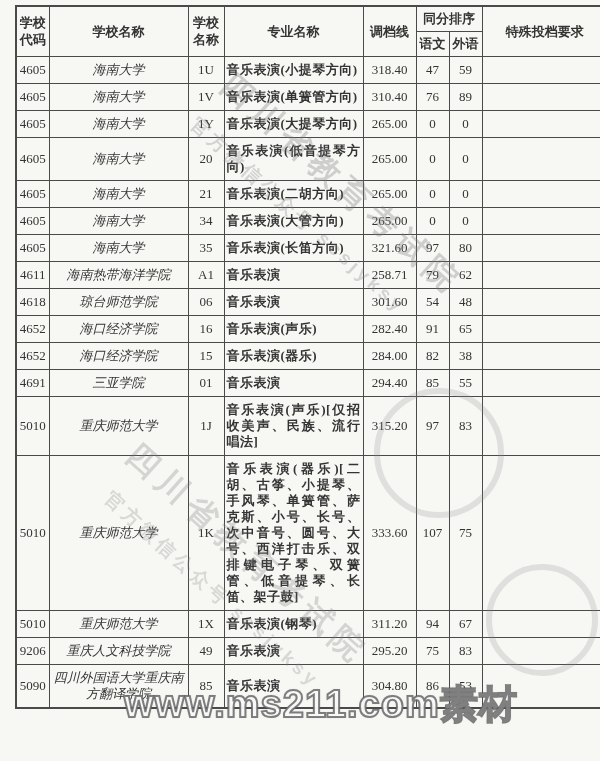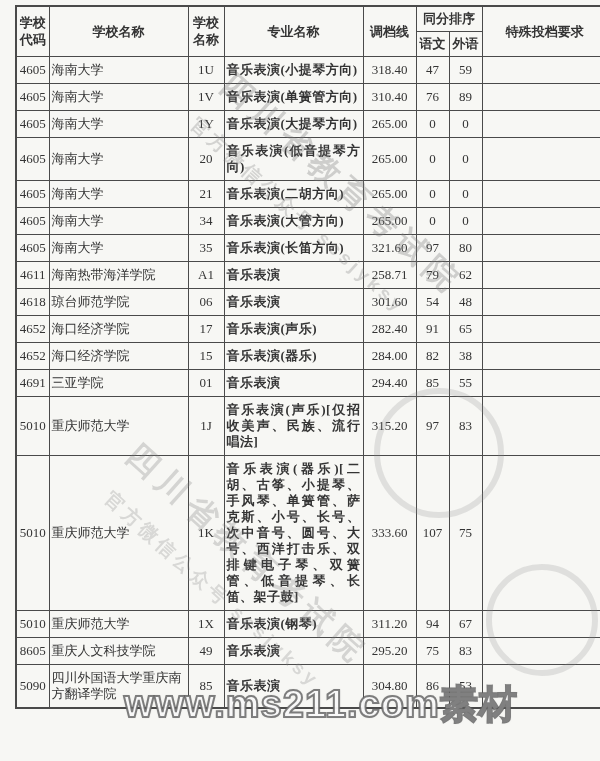--- a/index.html
+++ b/index.html
@@ -37,21 +37,21 @@
   table.adm td {
     font-size:13px;
     color:#343434;
     line-height:16px;
     padding:5px 2px;
     height:16px;
     vertical-align:middle;
     word-break:break-all;
   }
   td.c  { text-align:center; }
-  td.l  { text-align:left; padding-left:3px; }
+  td.l  { text-align:center; padding-left:3px;font-style:italic; }
   td.just {
     text-align:justify;
     text-align-last:left;
     letter-spacing:0.5px;
     padding-left:3px; padding-right:3px;font-weight:bold;
   }
   td.score { text-align:center; padding-left:3px; }
 
   
   .wm {
@@ -211,21 +211,21 @@
       <td class="c">06</td>
       <td class="just">音乐表演</td>
       <td class="score">301.60</td>
       <td class="c">54</td>
       <td class="c">48</td>
       <td class="c"></td>
     </tr>
         <tr>
       <td class="c">4652</td>
       <td class="l">海口经济学院</td>
-      <td class="c">17</td>
+      <td class="c">16</td>
       <td class="just">音乐表演(声乐)</td>
       <td class="score">282.40</td>
       <td class="c">91</td>
       <td class="c">65</td>
       <td class="c"></td>
     </tr>
         <tr>
       <td class="c">4652</td>
       <td class="l">海口经济学院</td>
       <td class="c">15</td>
@@ -269,21 +269,21 @@
       <td class="c">5010</td>
       <td class="l">重庆师范大学</td>
       <td class="c">1X</td>
       <td class="just">音乐表演(钢琴)</td>
       <td class="score">311.20</td>
       <td class="c">94</td>
       <td class="c">67</td>
       <td class="c"></td>
     </tr>
         <tr>
-      <td class="c">8605</td>
+      <td class="c">9206</td>
       <td class="l">重庆人文科技学院</td>
       <td class="c">49</td>
       <td class="just">音乐表演</td>
       <td class="score">295.20</td>
       <td class="c">75</td>
       <td class="c">83</td>
       <td class="c"></td>
     </tr>
         <tr>
       <td class="c">5090</td>

